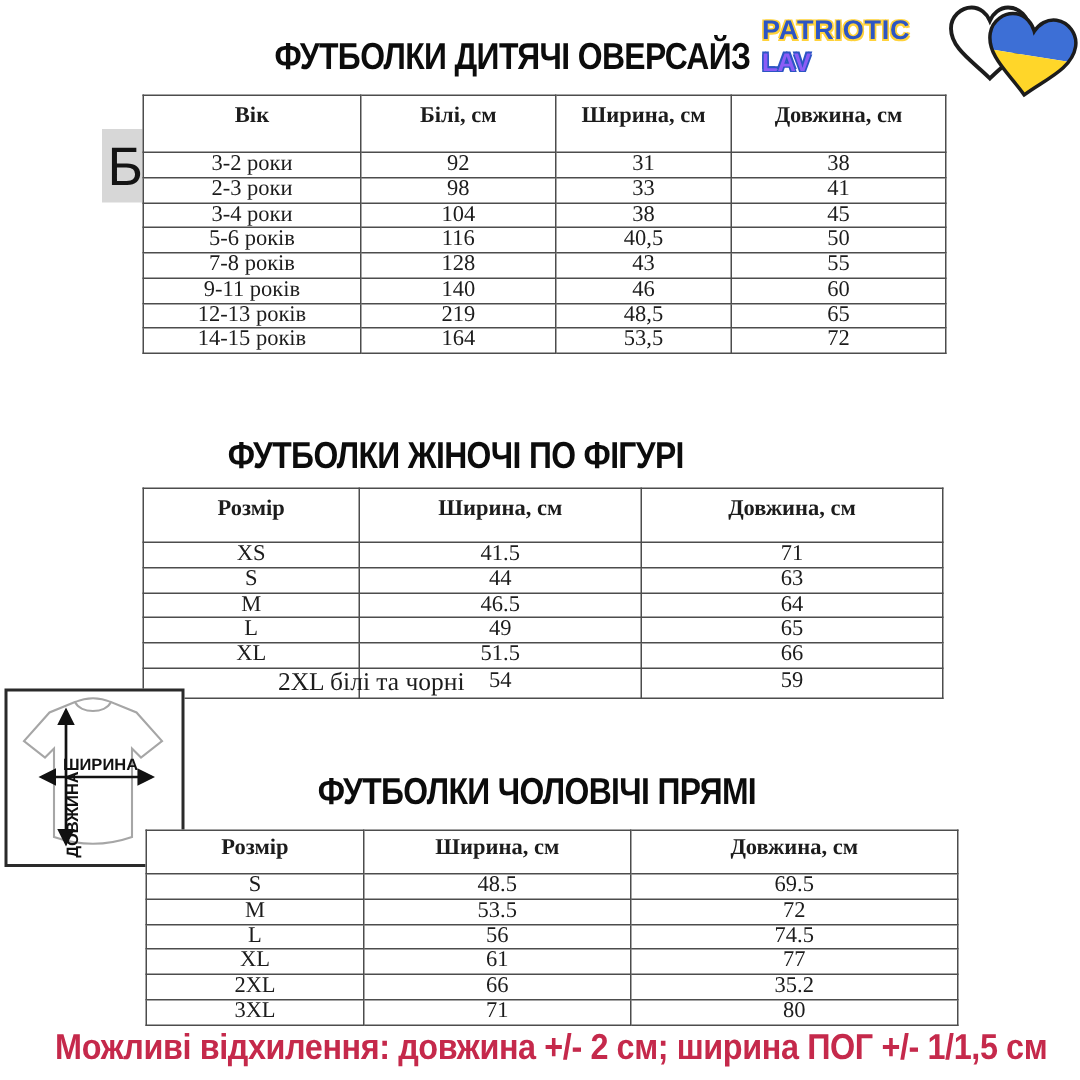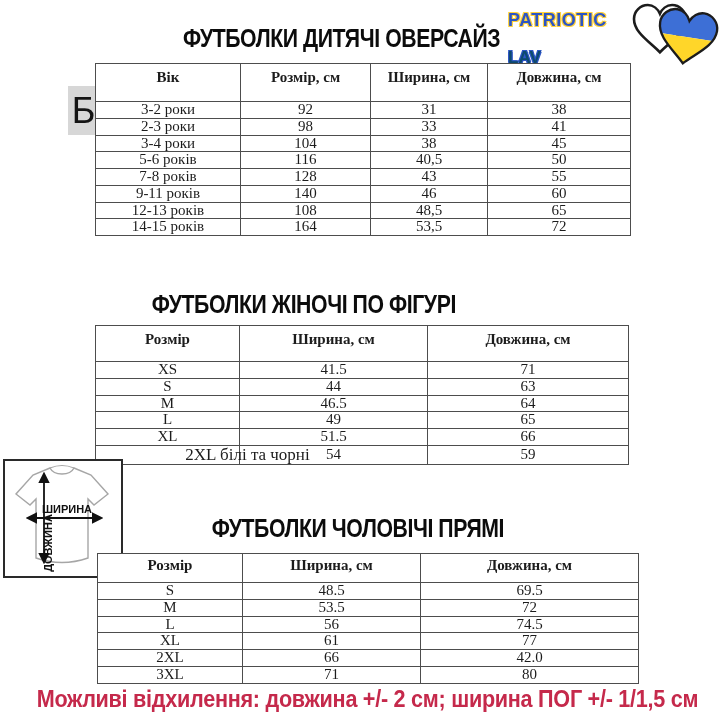--- a/index.html
+++ b/index.html
@@ -14,21 +14,21 @@
   .t1{left:0;top:24px;width:684px;}
   .t2{left:0;top:290px;width:608px;}
   .t3{left:0;top:514px;width:716px;}
 
   
   .logo{position:absolute;left:506px;top:2px;width:214px;height:76px;}
   .logo-text{position:absolute;left:2px;top:8px;width:132px;text-align:left;
              font-family:"Liberation Sans",sans-serif;font-weight:bold;}
   .logo-line1{font-size:18px;letter-spacing:0.5px;color:#2c55c4;
       text-shadow:-1px -1px 0 #ffd23a,1px -1px 0 #ffd23a,-1px 1px 0 #ffd23a,1px 1px 0 #ffd23a;}
-  .logo-line2{font-size:17px;margin-top:17px;color:#0c4a6e;
+  .logo-line2{font-size:17px;margin-top:1px;color:#8b5cf6;
       text-shadow:-1px -1px 0 #2c55c4,1px -1px 0 #2c55c4,-1px 1px 0 #2c55c4,1px 1px 0 #2c55c4;}
   .hearts{position:absolute;right:0;top:0;}
 
   
   .bili{position:absolute;left:29px;top:86px;width:68px;height:49px;background:#d7d7d7;
         display:flex;align-items:center;justify-content:center;
         font-family:"Liberation Sans",sans-serif;font-size:36px;color:#141414;margin-left:39px;}
 
   
   .tbl{position:absolute;border-collapse:collapse;table-layout:fixed;background:#fff;}
@@ -98,21 +98,21 @@
   <table class="tbl" id="table1">
     <colgroup>
         <col style="width:145px">
         <col style="width:130px">
         <col style="width:117px">
         <col style="width:143px">
       </colgroup>
     <thead>
       <tr>
           <th>Вік</th>
-          <th>Розмір, см</th>
+          <th>Білі, см</th>
           <th>Ширина, см</th>
           <th>Довжина, см</th>
         </tr>
     </thead>
     <tbody>
         <tr>
           <td><span>3-2 роки</span></td>
           <td><span>92</span></td>
           <td><span>31</span></td>
           <td><span>38</span></td>
@@ -142,21 +142,21 @@
           <td><span>55</span></td>
         </tr>
         <tr>
           <td><span>9-11 років</span></td>
           <td><span>140</span></td>
           <td><span>46</span></td>
           <td><span>60</span></td>
         </tr>
         <tr>
           <td><span>12-13 років</span></td>
-          <td><span>108</span></td>
+          <td><span>219</span></td>
           <td><span>48,5</span></td>
           <td><span>65</span></td>
         </tr>
         <tr>
           <td><span>14-15 років</span></td>
           <td><span>164</span></td>
           <td><span>53,5</span></td>
           <td><span>72</span></td>
         </tr>
       </tbody>
@@ -266,21 +266,21 @@
           <td><span>74.5</span></td>
         </tr>
         <tr>
           <td><span>XL</span></td>
           <td><span>61</span></td>
           <td><span>77</span></td>
         </tr>
         <tr>
           <td><span>2XL</span></td>
           <td><span>66</span></td>
-          <td><span>42.0</span></td>
+          <td><span>35.2</span></td>
         </tr>
         <tr>
           <td><span>3XL</span></td>
           <td><span>71</span></td>
           <td><span>80</span></td>
         </tr>
       </tbody>
   </table>
 
   <div class="footer">

